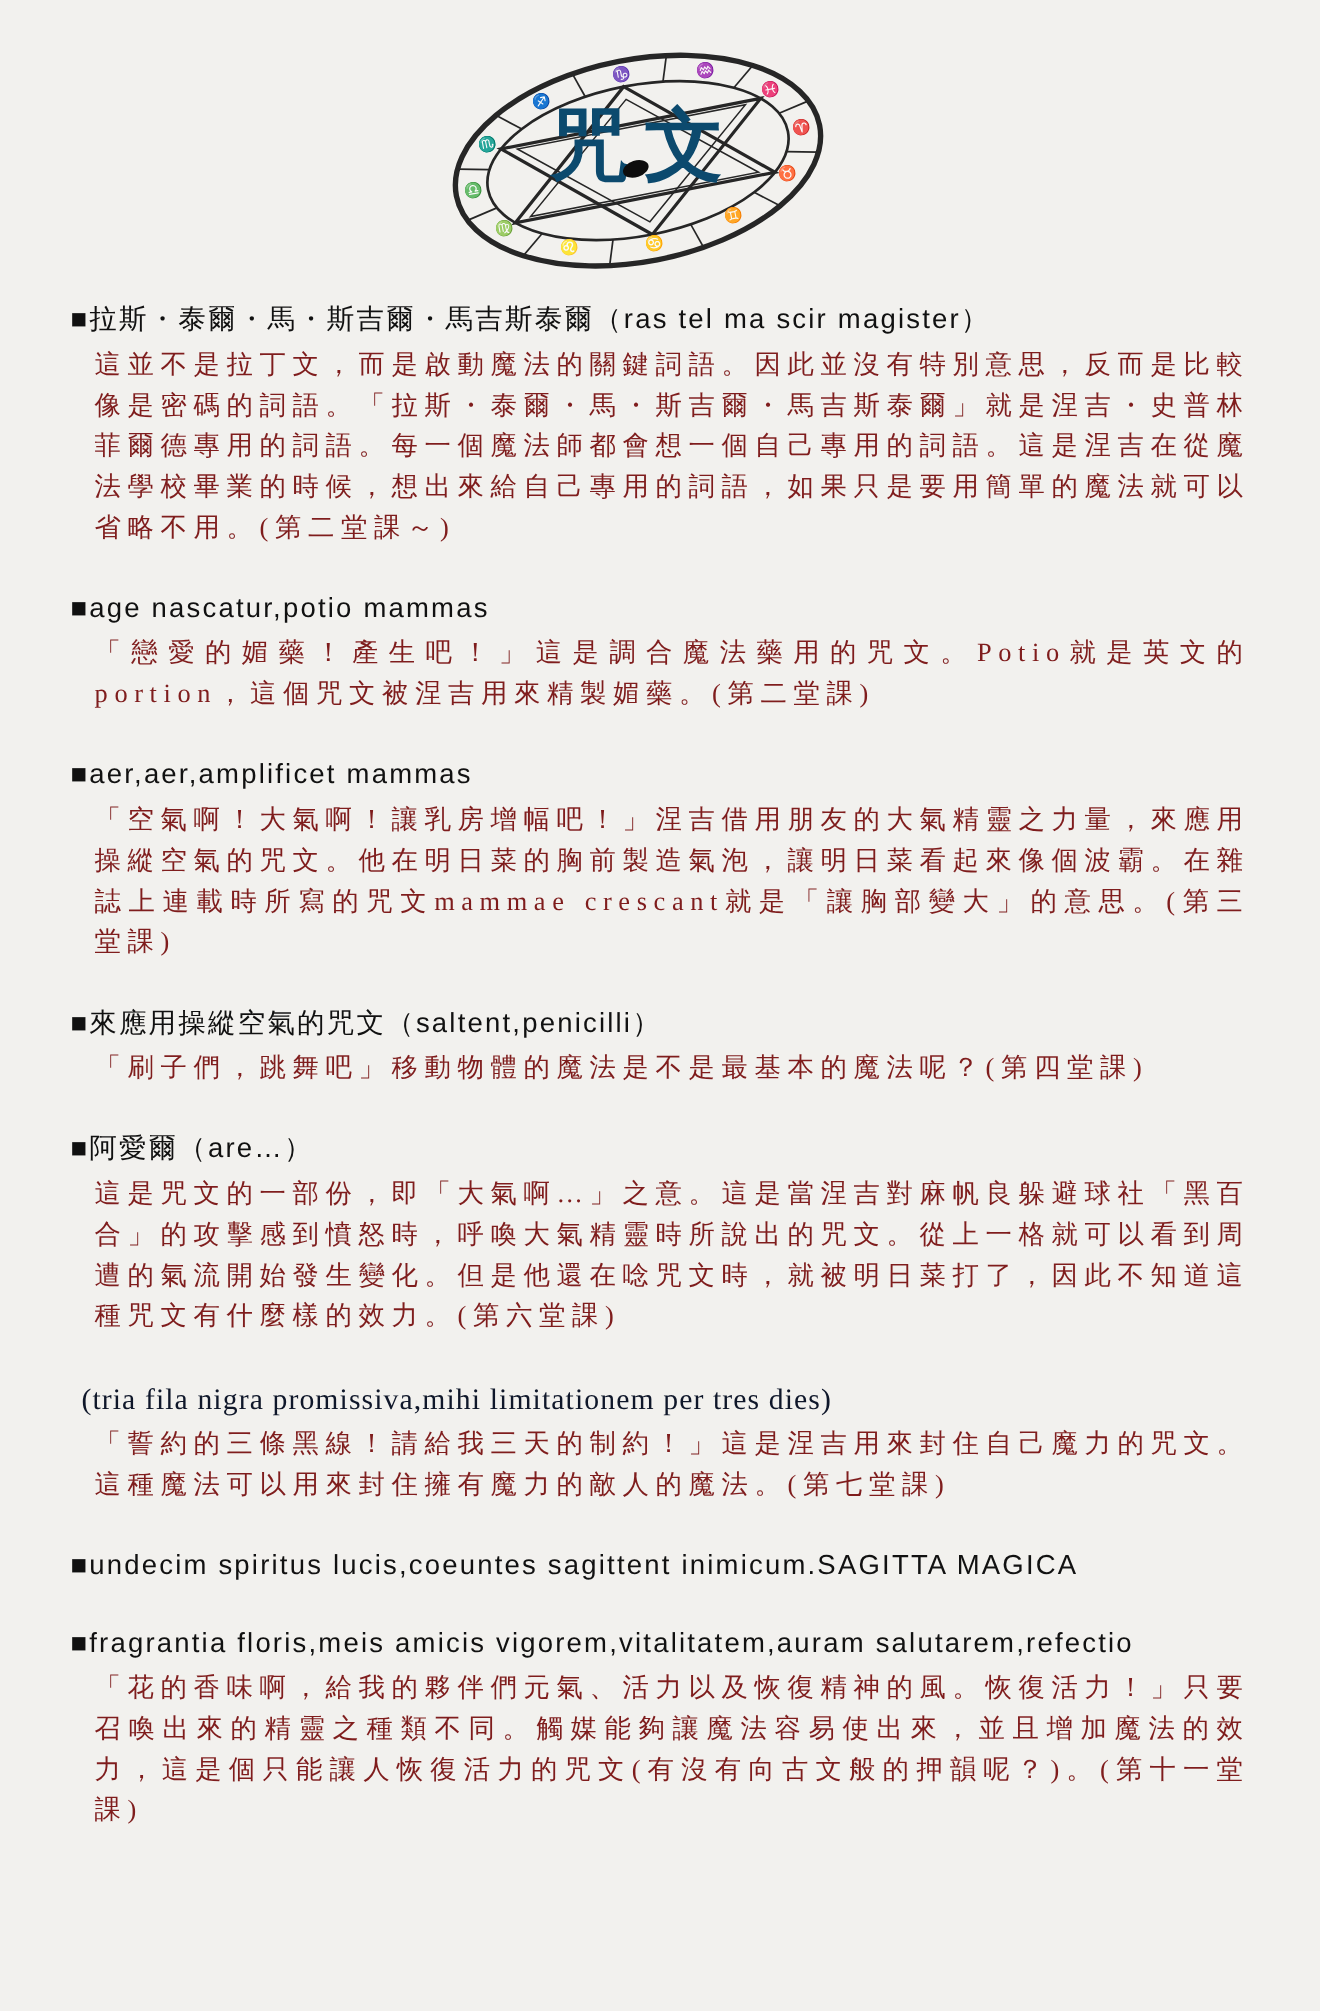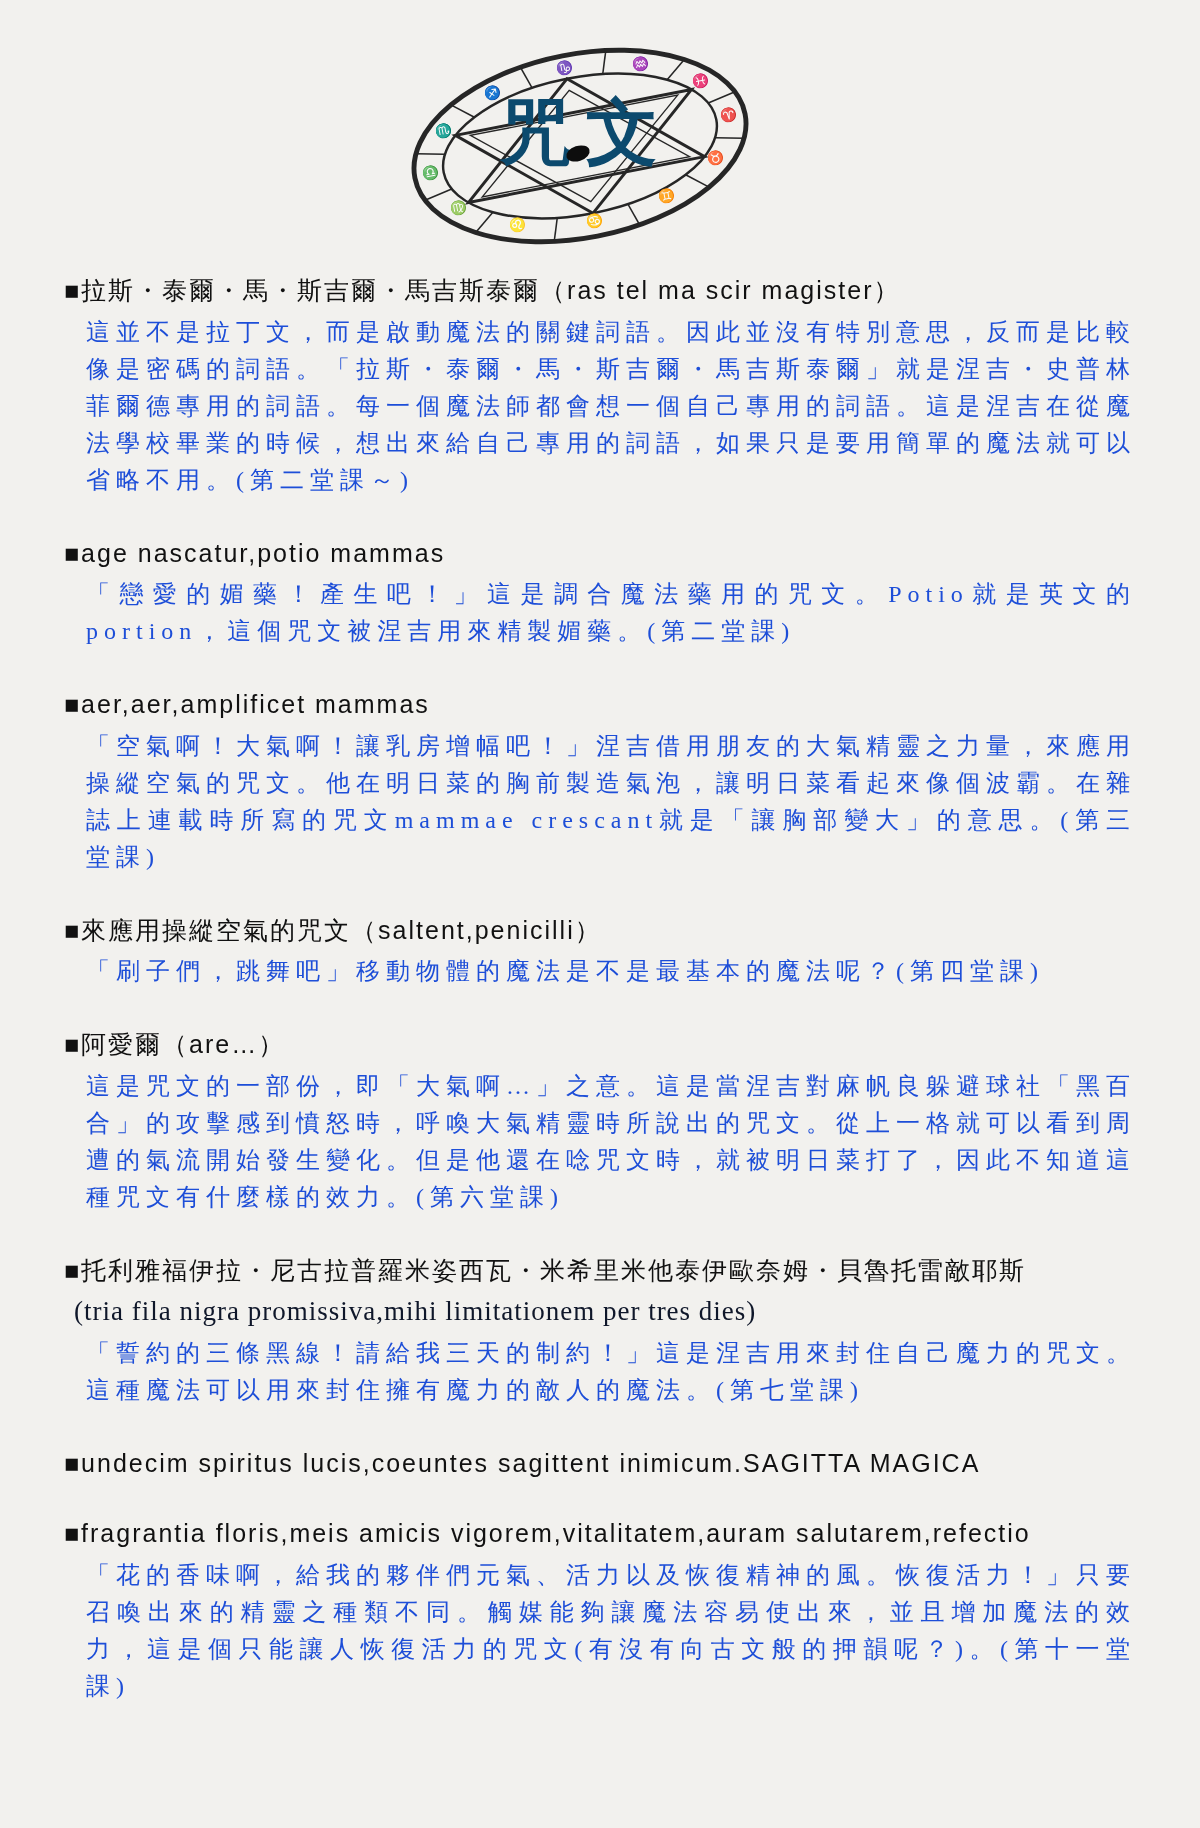--- a/index.html
+++ b/index.html
@@ -33,21 +33,21 @@
     font-family:"Liberation Sans","DejaVu Sans",sans-serif;
     font-weight:normal;font-size:25px;line-height:1.3;
     letter-spacing:2px;color:#111;margin:0 0 7px 0;
   }
   .spell-latin{
     font-size:27px;line-height:1.4;letter-spacing:1px;
     padding-left:10px;color:#0f172a;margin:0 0 4px 0;
   }
   .spell-body{
     font-size:24px;line-height:37px;letter-spacing:6px;
-    text-align:justify;padding-left:22px;margin:0;color:#1d4ed8;
+    text-align:justify;padding-left:22px;margin:0;color:#7f1d1d;
   }
 </style>
 </head>
 <body>
 
 <div class="page">
 
   <div class="emblem">
     <svg viewBox="0 0 360 200">
       <g transform="rotate(-11 180 100)" fill="none" stroke="#262626">
@@ -119,21 +119,20 @@
       <div class="spell-heading">■來應用操縱空氣的咒文（saltent,penicilli）</div>
       <p class="spell-body">「刷子們，跳舞吧」移動物體的魔法是不是最基本的魔法呢？(第四堂課)</p>
     </div>
 
     <div class="spell-section">
       <div class="spell-heading">■阿愛爾（are…）</div>
       <p class="spell-body">這是咒文的一部份，即「大氣啊…」之意。這是當涅吉對麻帆良躲避球社「黑百合」的攻擊感到憤怒時，呼喚大氣精靈時所說出的咒文。從上一格就可以看到周遭的氣流開始發生變化。但是他還在唸咒文時，就被明日菜打了，因此不知道這種咒文有什麼樣的效力。(第六堂課)</p>
     </div>
 
     <div class="spell-section">
-      <div class="spell-heading">■托利雅福伊拉・尼古拉普羅米姿西瓦・米希里米他泰伊歐奈姆・貝魯托雷敵耶斯</div>
       <div class="spell-latin">(tria fila nigra promissiva,mihi limitationem per tres dies)</div>
       <p class="spell-body">「誓約的三條黑線！請給我三天的制約！」這是涅吉用來封住自己魔力的咒文。這種魔法可以用來封住擁有魔力的敵人的魔法。(第七堂課)</p>
     </div>
 
     <div class="spell-section">
       <div class="spell-heading">■undecim spiritus lucis,coeuntes sagittent inimicum.SAGITTA MAGICA</div>
     </div>
 
     <div class="spell-section">
       <div class="spell-heading">■fragrantia floris,meis amicis vigorem,vitalitatem,auram salutarem,refectio</div>

